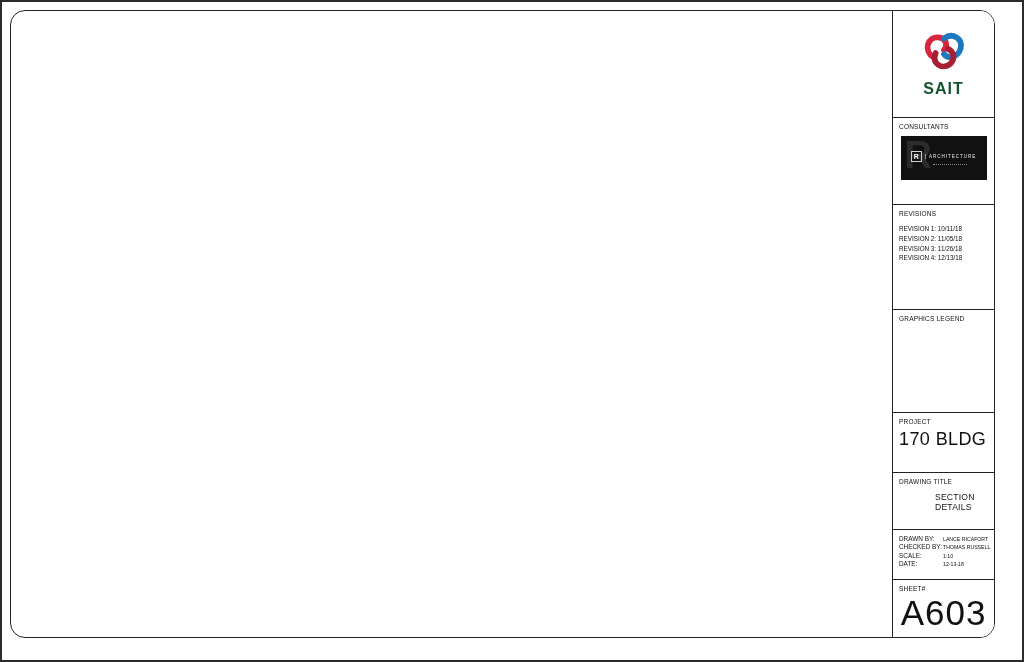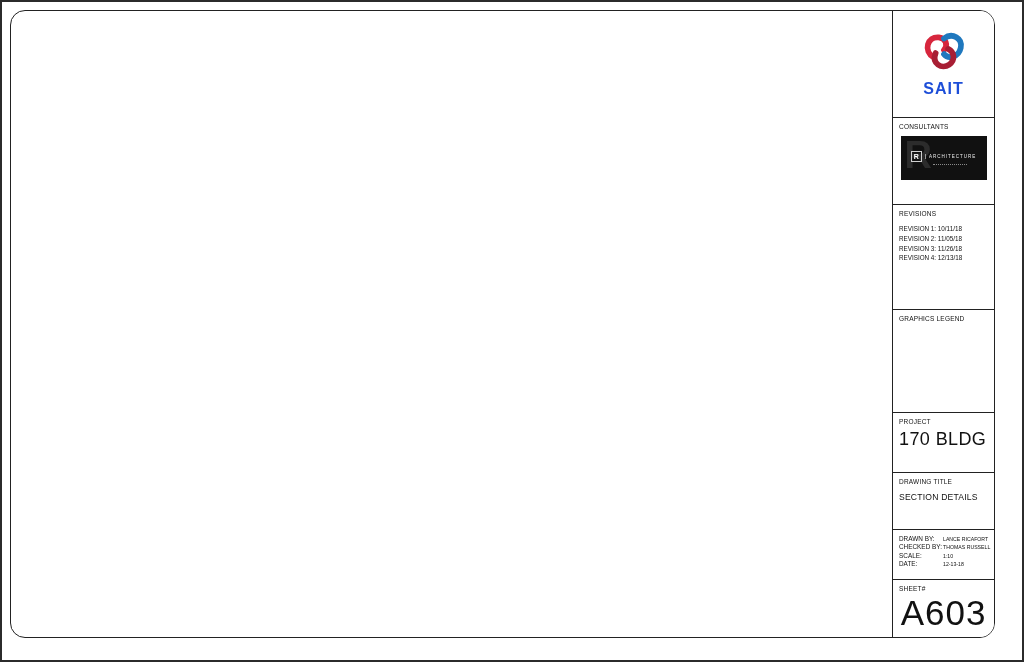--- a/index.html
+++ b/index.html
@@ -15,35 +15,35 @@
   .dnum{font-size:10px;}
   .dref{font-size:8.5px;}
   .balloon-t{font-size:8.5px;}
 
   
   .tblock{position:absolute;right:0;top:0;bottom:0;width:101px;border-left:1.4px solid #222;
           display:flex;flex-direction:column;background:#fff;}
   .tb-sec{border-bottom:1.4px solid #222;box-sizing:border-box;position:relative;}
   .tb-label{font-size:6.5px;letter-spacing:.2px;padding:5px 0 0 6px;}
   .sec-logo{height:107px;display:flex;flex-direction:column;align-items:center;justify-content:center;}
-  .sait-word{font-size:16px;font-weight:bold;color:#1d4ed8;letter-spacing:1px;margin-top:8px;}
+  .sait-word{font-size:16px;font-weight:bold;color:#14532d;letter-spacing:1px;margin-top:8px;}
   .sec-consult{height:87px;}
   .consult-card{width:86px;height:44px;background:#111;margin:6px auto 0;position:relative;overflow:hidden;}
   .card-bigR{position:absolute;left:4px;top:-2px;font-size:38px;font-weight:bold;color:#2c2c2c;}
   .card-row{position:absolute;left:0;right:0;top:15px;display:flex;align-items:center;justify-content:center;gap:3px;}
   .card-r{border:1px solid #cfcfcf;color:#fff;font-size:7px;font-weight:bold;padding:0 2px;line-height:9px;}
   .card-name{color:#ededed;font-size:4.5px;letter-spacing:1px;border-left:1px solid #999;padding-left:3px;}
   .card-tag{position:absolute;left:32px;top:28px;width:34px;border-top:1px dotted #8a8a8a;}
   .sec-rev{height:105px;}
   .rev-list{margin:7px 0 0 6px;font-size:6.3px;line-height:1.55;}
   .sec-legend{height:103px;}
   .sec-project{height:60px;}
   .project-name{font-size:18px;letter-spacing:.4px;padding:4px 0 0 6px;}
   .sec-dtitle{height:57px;}
-  .drawing-title{font-size:8.6px;letter-spacing:.2px;padding:7px 0 0 6px;}
+  .drawing-title{font-size:8.6px;letter-spacing:.2px;padding:7px 0 0 6px;margin-left:36px;}
   .sec-info{height:50px;padding-top:4px;}
   .info-row{display:flex;align-items:baseline;padding:1.2px 0 0 6px;}
   .info-lab{font-size:6.4px;width:44px;flex:none;}
   .info-val{font-size:5.2px;}
   .sec-sheet{flex:1;border-bottom:none;}
   .sheet-num{font-size:35px;letter-spacing:1px;text-align:center;margin-top:1px;}
 </style>
 </head>
 <body>
 

